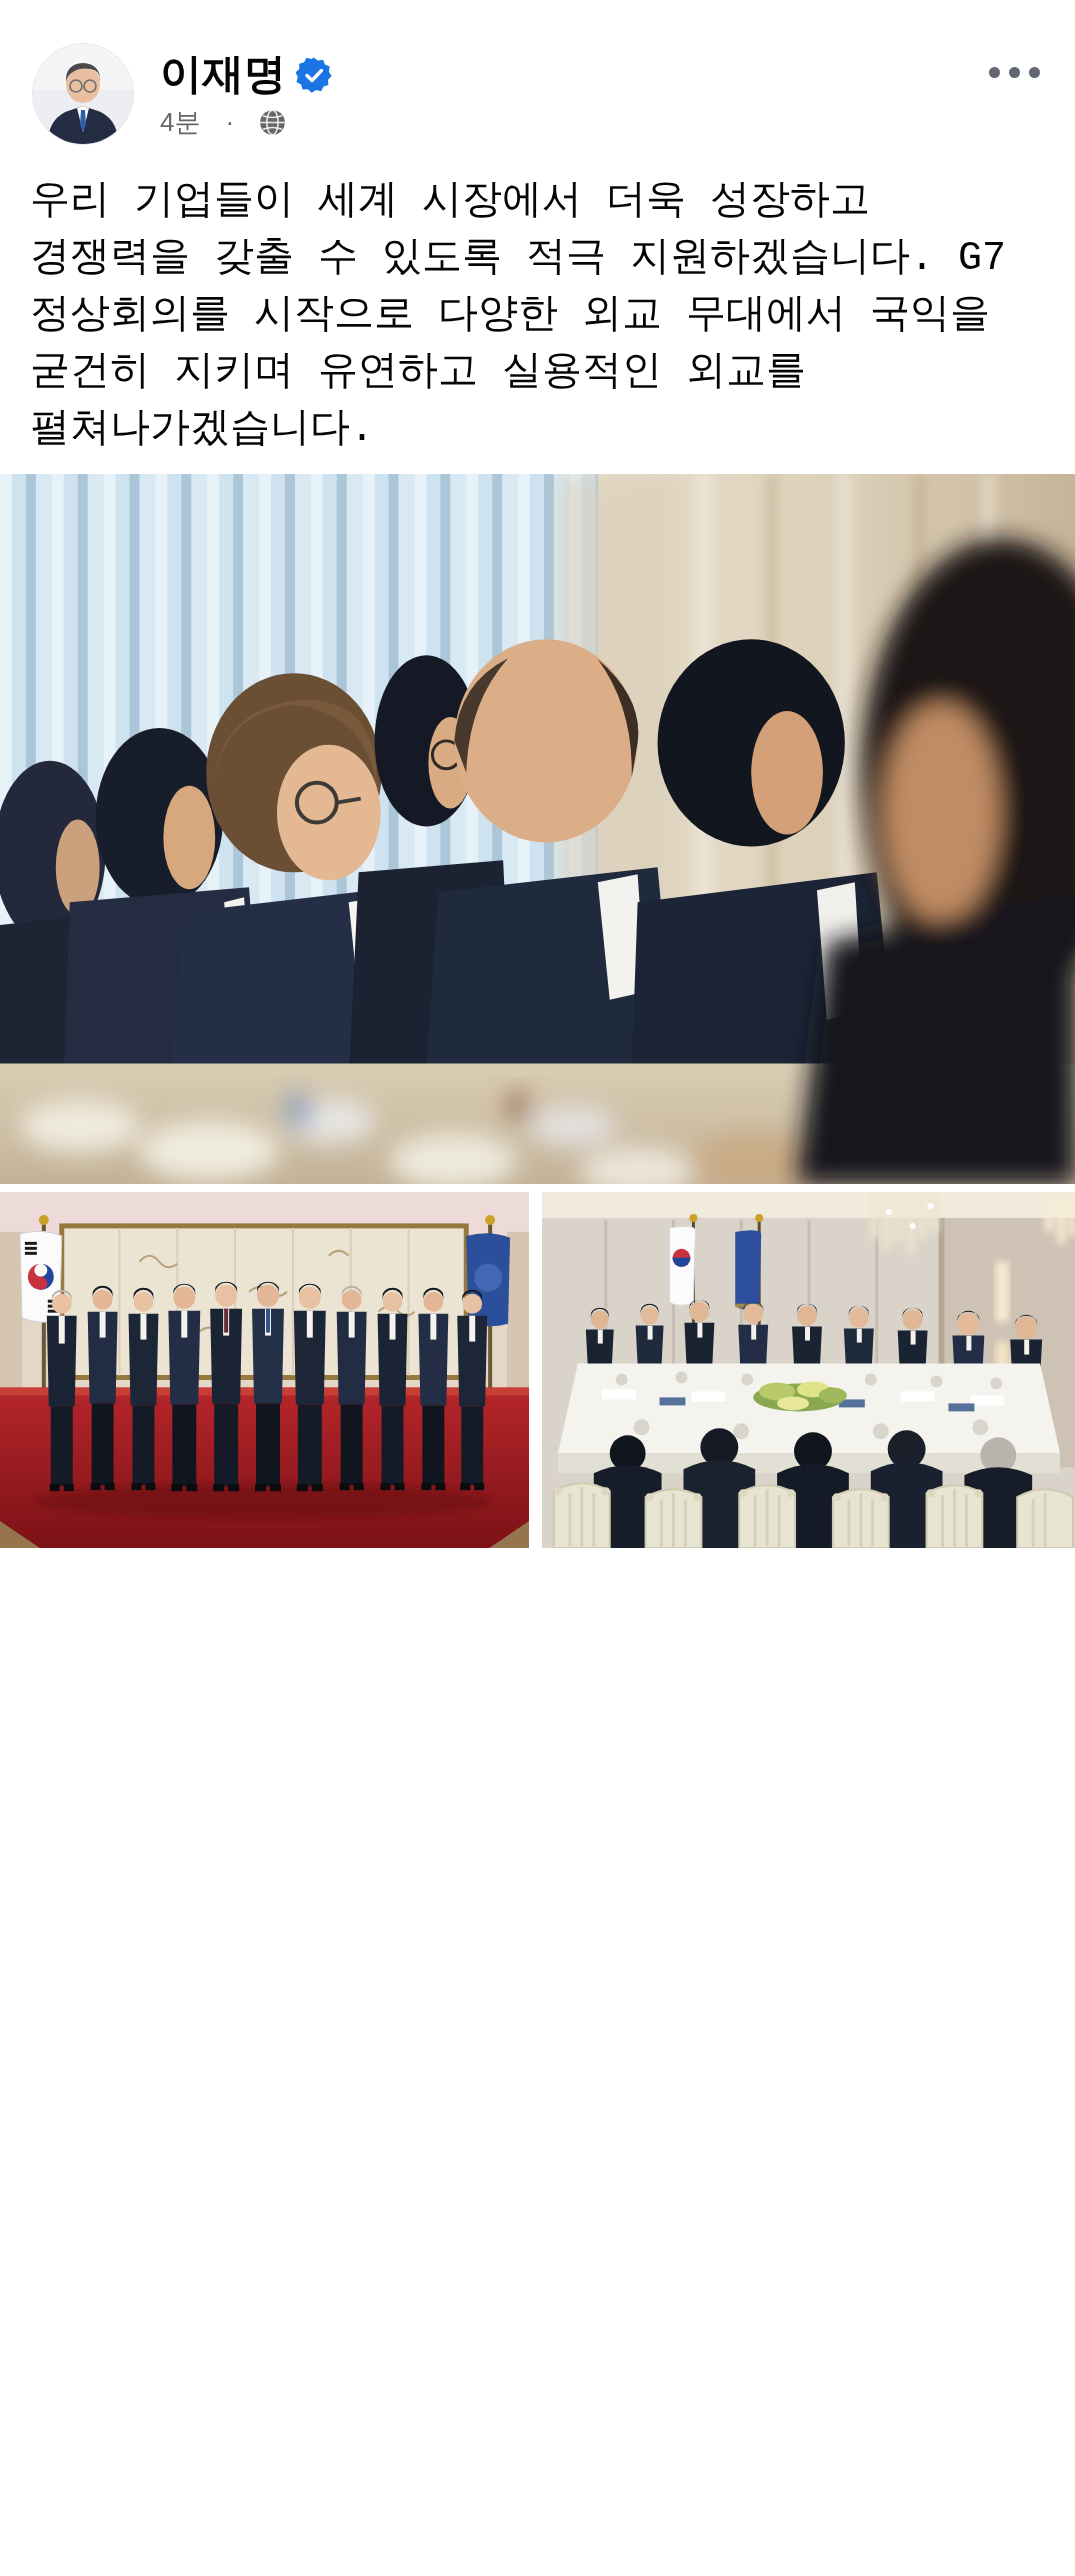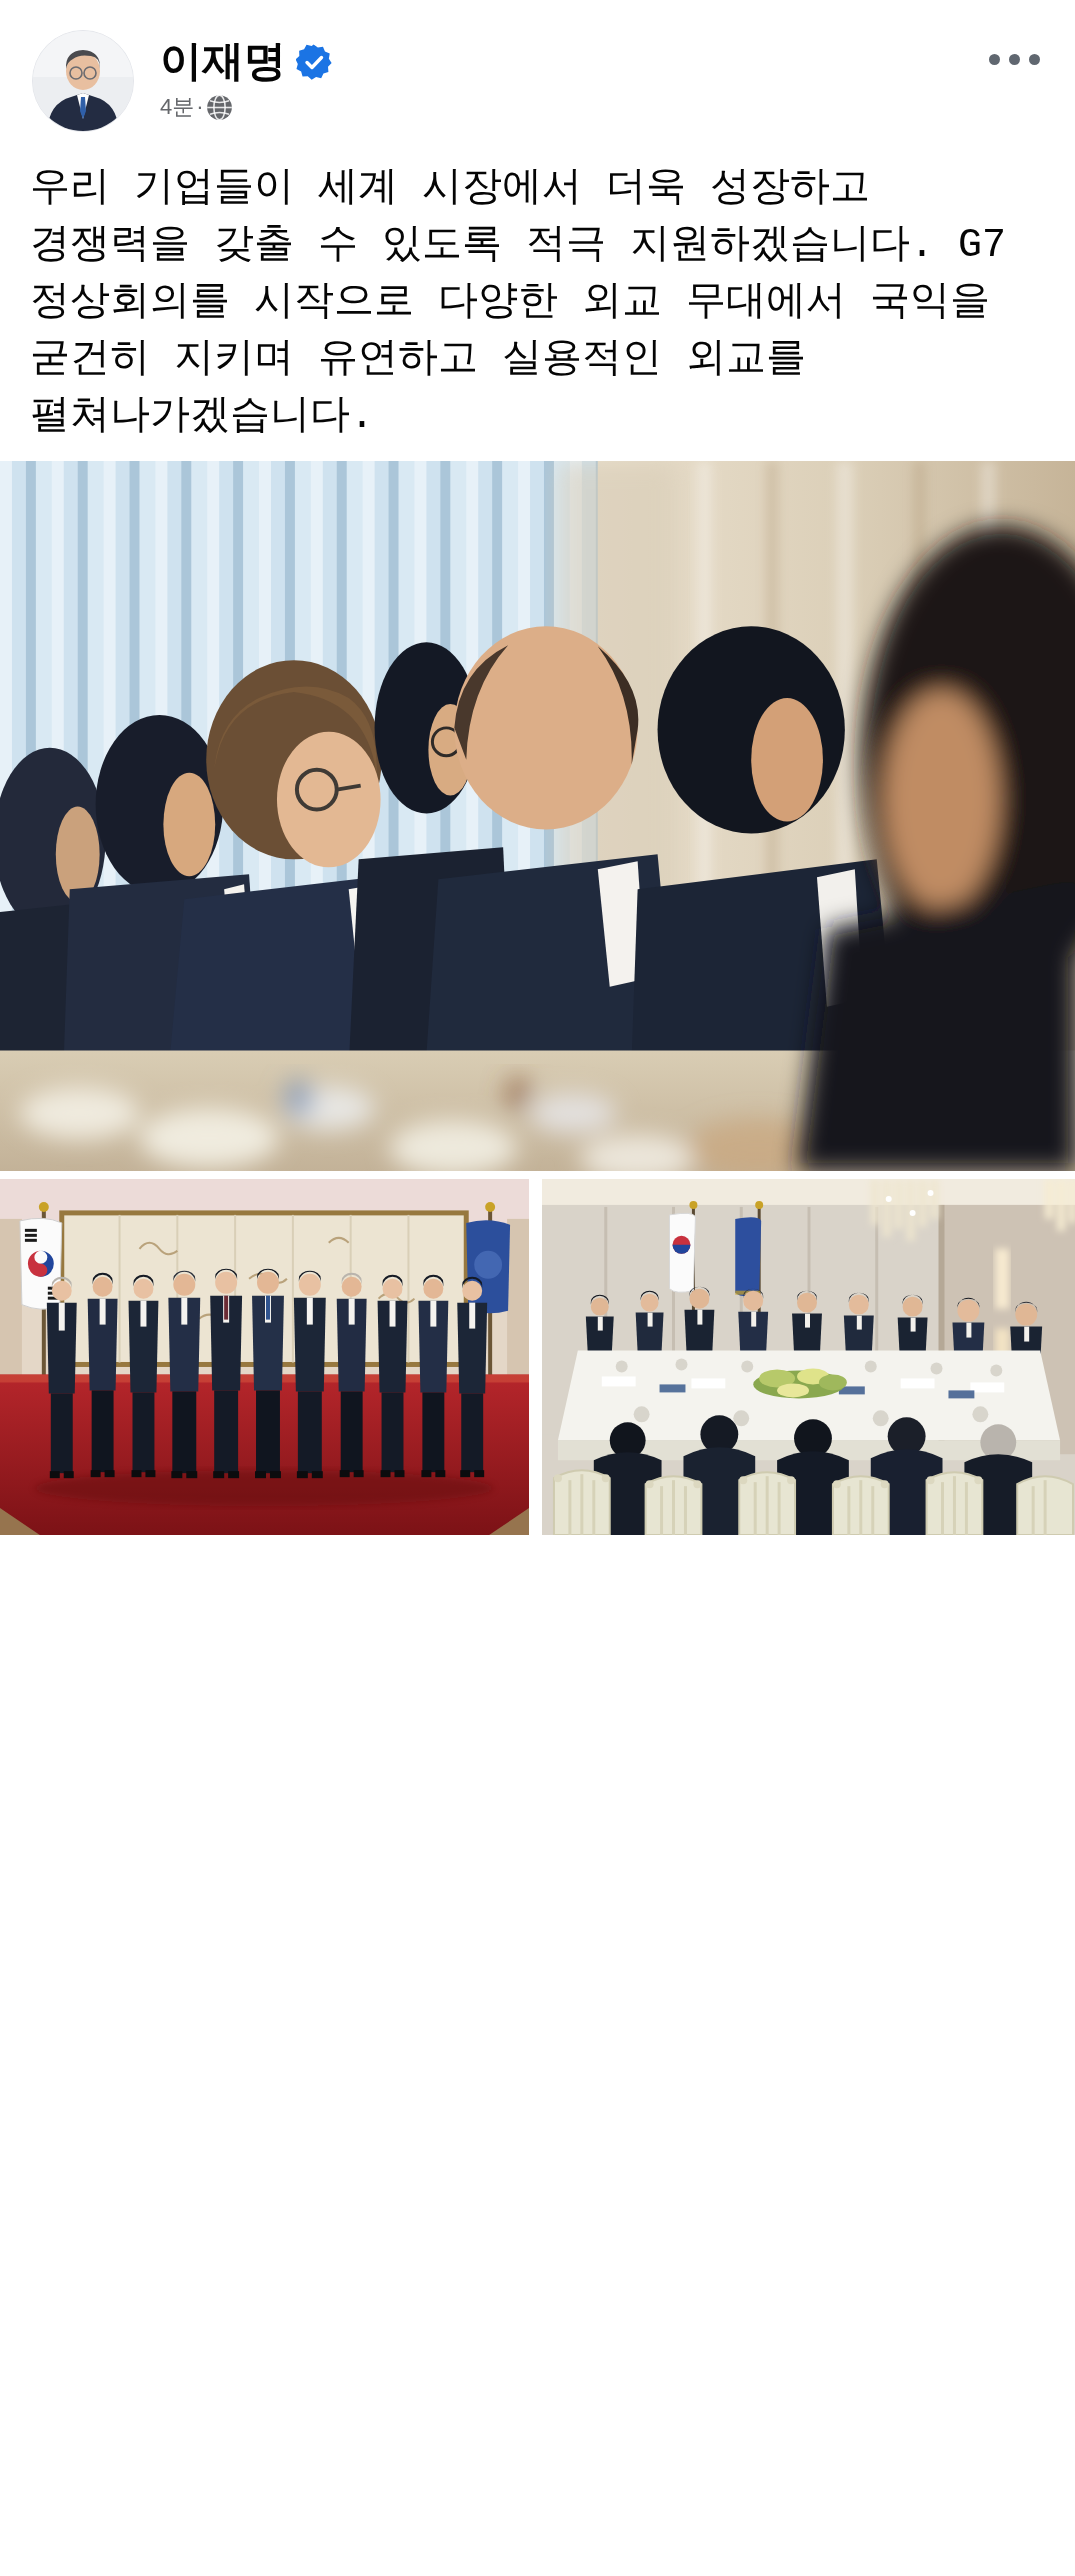--- a/index.html
+++ b/index.html
@@ -1,29 +1,29 @@
 <!DOCTYPE html>
 <html><head>
 <meta charset="utf-8">
 <style>
   html,body{margin:0;padding:0;background:#fff;}
   .screen{
     width:1076px;height:2576px;overflow:hidden;background:#ffffff;
     font-family:"Liberation Sans","DejaVu Sans",sans-serif;color:#050505;position:relative;
   }
   
-  .header{display:flex;align-items:flex-start;padding:30px 30px 0 32px;}
+  .header{display:flex;align-items:flex-start;padding:30px 30px 0 32px;margin-top:13px;}
   .avatar{width:100px;height:100px;border-radius:50%;overflow:hidden;flex:0 0 auto;
           border:1px solid #e4e6eb;background:#f0f2f5;}
   .avatar svg{display:block;width:100%;height:100%;}
   .header-text{margin-left:26px;padding-top:8px;flex:1 1 auto;min-width:0;}
   .name-row{display:flex;align-items:center;gap:10px;}
   .author-name{font-size:42px;font-weight:bold;line-height:1.1;color:#050505;}
   .badge{width:36px;height:36px;flex:0 0 auto;margin-top:2px;}
-  .meta-row{display:flex;align-items:center;gap:2px;margin-top:8px;color:#65676b;font-size:22px;}
+  .meta-row{display:flex;align-items:center;gap:25px;margin-top:8px;color:#65676b;font-size:26px;}
   .globe{width:27px;height:27px;display:block;}
   .more-btn{display:flex;gap:9px;padding:24px 6px 10px 10px;align-items:center;}
   .more-btn .dot{width:11px;height:11px;border-radius:50%;background:#606770;}
   
   .post-text{margin-top:28px;padding:0 30px;font-size:40px;line-height:57px;color:#050505;}
   .post-text p{margin:0 0 58px 0;word-break:keep-all;overflow-wrap:break-word;}
   .post-text p:last-child{margin-bottom:0;font-family:Liberation Mono, monospace;}
   
   .photo-grid{margin-top:16px;}
   .photo-main{width:1076px;height:710px;display:block;background:#cfdce8;}

